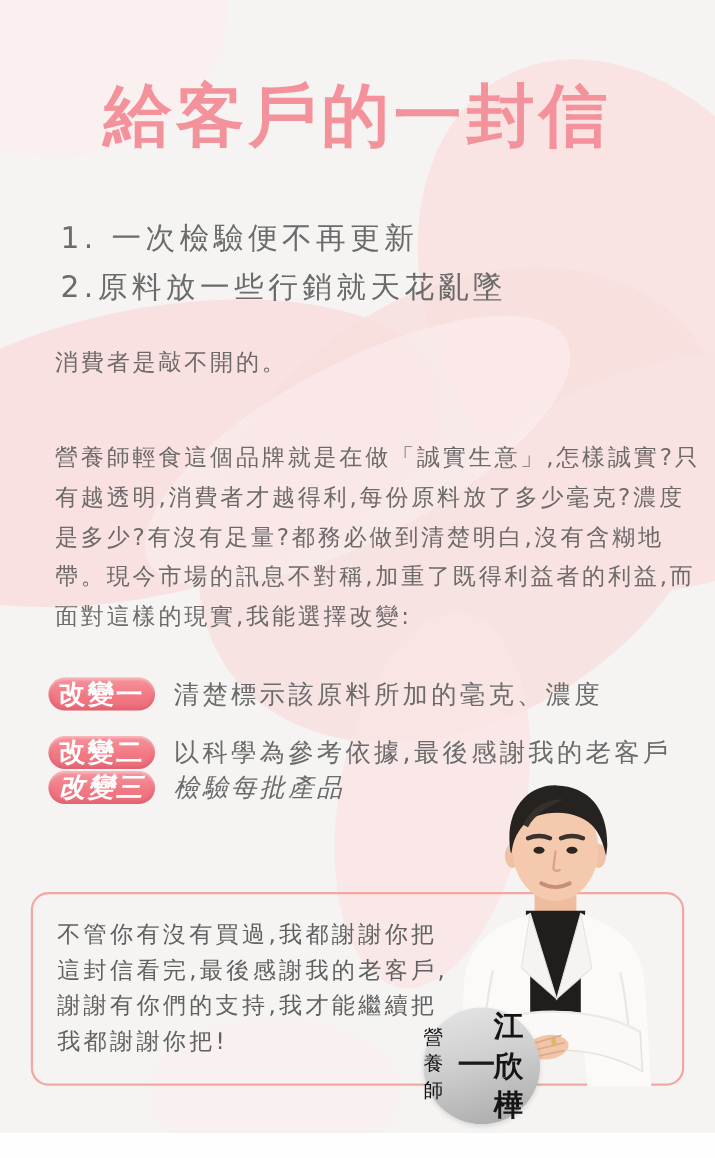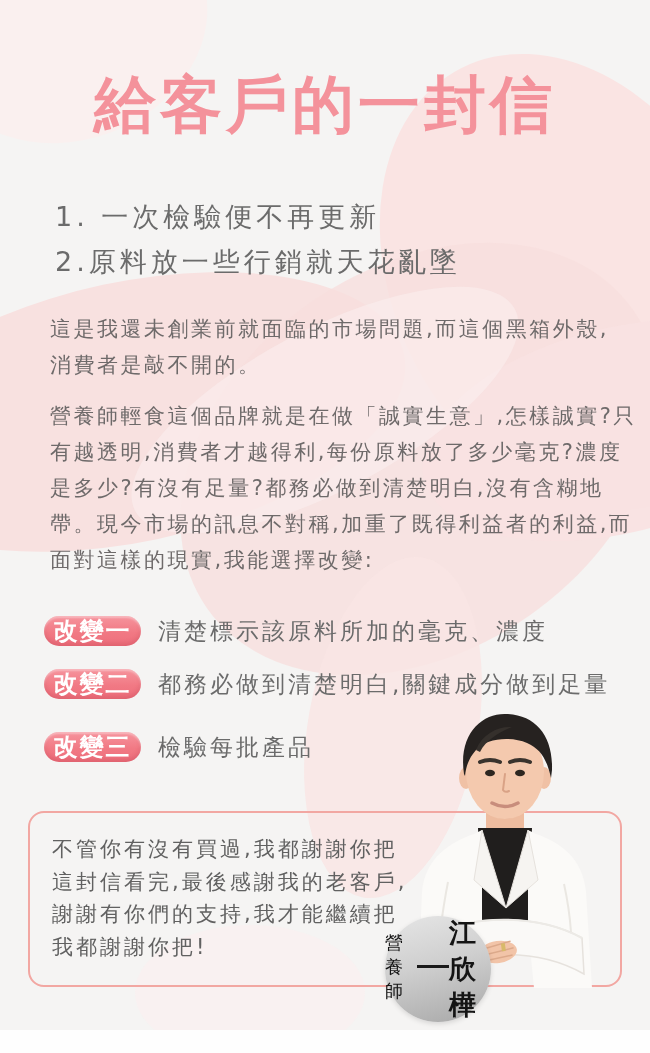--- a/index.html
+++ b/index.html
@@ -29,21 +29,21 @@
   .intro-heading{position:absolute;left:52px;top:160px;z-index:2;font-size:21px;letter-spacing:3px;color:#6c6c6c;}
   .black-box-list{position:absolute;left:55px;top:194px;z-index:2;font-size:27px;letter-spacing:4px;color:#6b6b6b;}
   .black-box-list .li{line-height:45px;}
   
   .para{position:absolute;left:50px;width:556px;z-index:2;font-size:21px;letter-spacing:2.5px;color:#6e6a6a;}
   .para .ln{line-height:36px;white-space:nowrap;}
   .para1{top:311px;}
   .para2{top:398px;}
   
   .change-row{position:absolute;left:44px;height:30px;z-index:2;display:flex;align-items:center;}
-  .row-1{top:616px;} .row-2{top:669px;} .row-3{top:732px;}
+  .row-1{top:616px;} .row-2{top:669px;} .row-3{top:701px;font-style:italic;}
   .pill{
     width:97px;height:30px;border-radius:16px;flex:0 0 auto;
     background:linear-gradient(180deg,#f6949d 0%,#f17984 55%,#ee6f7c 100%);
     box-shadow:inset 0 -3px 4px rgba(160,40,55,0.18), inset 0 2px 2px rgba(255,255,255,0.35);
     color:#ffffff;font-size:24px;font-weight:700;letter-spacing:2px;
     display:flex;align-items:center;justify-content:center;
   }
   .change-label{margin-left:17px;font-size:23px;letter-spacing:3px;color:#6b6b6b;white-space:nowrap;}
   
   .closing-box{
@@ -84,39 +84,38 @@
   <div class="blob blob-bottom"></div>
 
   <h1 class="title">給客戶的一封信</h1>
 
   <div class="black-box-list">
     <div class="li">1. 一次檢驗便不再更新</div>
     <div class="li">2.原料放一些行銷就天花亂墜</div>
   </div>
 
   <div class="para para1">
-    <div class="ln">這是我還未創業前就面臨的市場問題,而這個黑箱外殼,</div>
     <div class="ln">消費者是敲不開的。</div>
   </div>
 
   <div class="para para2">
     <div class="ln">營養師輕食這個品牌就是在做「誠實生意」,怎樣誠實?只</div>
     <div class="ln">有越透明,消費者才越得利,每份原料放了多少毫克?濃度</div>
     <div class="ln">是多少?有沒有足量?都務必做到清楚明白,沒有含糊地</div>
     <div class="ln">帶。現今市場的訊息不對稱,加重了既得利益者的利益,而</div>
     <div class="ln">面對這樣的現實,我能選擇改變:</div>
   </div>
 
   <div class="change-row row-1">
     <div class="pill">改變一</div>
     <div class="change-label">清楚標示該原料所加的毫克、濃度</div>
   </div>
   <div class="change-row row-2">
     <div class="pill">改變二</div>
-    <div class="change-label">都務必做到清楚明白,關鍵成分做到足量</div>
+    <div class="change-label">以科學為參考依據,最後感謝我的老客戶</div>
   </div>
   <div class="change-row row-3">
     <div class="pill">改變三</div>
     <div class="change-label">檢驗每批產品</div>
   </div>
 
   <div class="closing-box"></div>
   <div class="closing-text">
     <div class="ln">不管你有沒有買過,我都謝謝你把</div>
     <div class="ln">這封信看完,最後感謝我的老客戶,</div>

